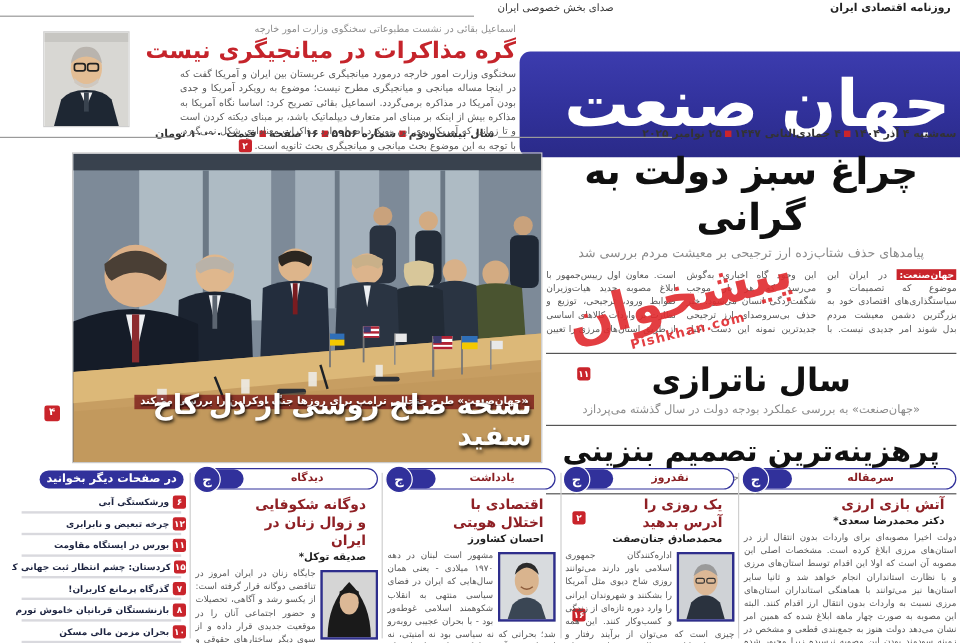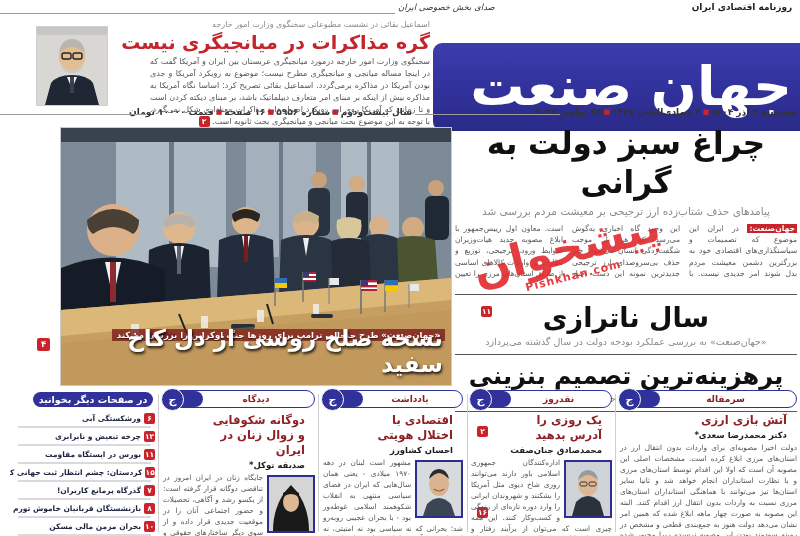--- a/index.html
+++ b/index.html
@@ -5,21 +5,21 @@
   html,body{margin:0;padding:0;background:#e9e9e9;}
   #page{position:relative;width:800px;height:536px;background:#ffffff;margin:0 auto;
         font-family:"DejaVu Sans",sans-serif;direction:rtl;overflow:hidden;color:#222;}
   .abs{position:absolute;}
   
   .mast-box{left:433px;top:16px;width:396px;height:88px;border-radius:9px;
             background:linear-gradient(180deg,#3c3cae 0%,#31319b 55%,#2a2a88 100%);
             display:flex;align-items:center;justify-content:center;margin-top:27px;}
   .mast-title{color:#fff;font-weight:bold;font-size:54px;letter-spacing:-1px;line-height:1;}
   .tag-top{left:688px;top:2px;width:108px;text-align:center;font-size:9px;font-weight:bold;color:#222;}
-  .tag-voice{left:398px;top:2px;width:130px;text-align:left;font-size:8.5px;color:#333;font-style:italic;}
+  .tag-voice{left:398px;top:2px;width:130px;text-align:center;font-size:8.5px;color:#333;}
   .rule-top{left:0;top:13px;width:395px;height:1px;background:#9a9a9a;}
   .date-row{left:0;top:106px;width:800px;height:16px;font-size:9px;font-weight:bold;color:#333;}
   .date-main{position:absolute;right:3px;top:1px;white-space:nowrap;}
   .date-info{position:absolute;left:150px;top:1px;width:262px;text-align:center;white-space:nowrap;}
   .date-line1{position:absolute;left:415px;top:8px;width:145px;height:1px;background:#9a9a9a;}
   .date-line2{position:absolute;left:0;top:8px;width:146px;height:1px;background:#9a9a9a;}
   .sep{color:#c9242b;font-size:7px;vertical-align:1px;padding:0 2px;}
   
   .bg-photo{left:36px;top:26px;width:70px;height:78px;border:1px solid #cfcfcf;}
   .mez{left:112px;top:20px;width:318px;}

